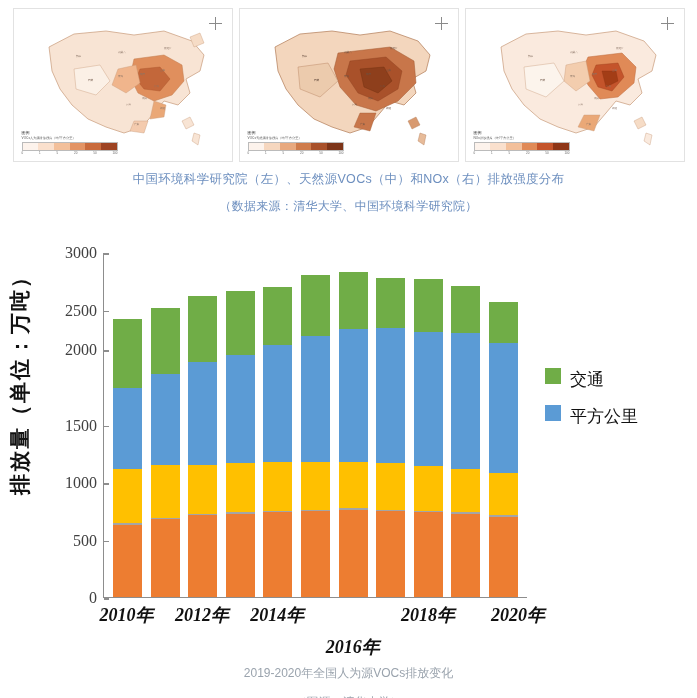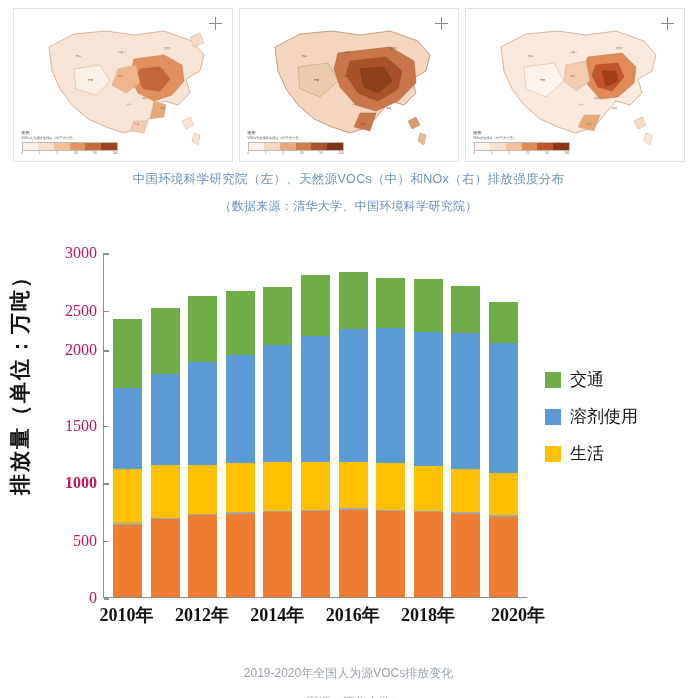--- a/index.html
+++ b/index.html
@@ -117,21 +117,21 @@
     border-left: 1.5px solid #8d8d8d;
     border-bottom: 1.5px solid #8d8d8d;
     box-sizing: border-box;
   }
   .ytick {
     position: absolute;
     right: 100%;
     transform: translateY(-50%);
     padding-right: 7px;
     font-size: 16px;
-    color: #be185d;
+    color: #404040;
     font-family: "Liberation Serif", serif;
   }
   .ytick .dash {
     position: absolute;
     left: 100%;
     top: 50%;
     width: 5px;
     height: 1.5px;
     background: #8d8d8d;
   }
@@ -150,41 +150,42 @@
     flex-direction: column-reverse;
   }
   .seg { width: 100%; }
 
   .xlabels {
     position: absolute;
     left: 103px;
     top: 360px;
     width: 424px;
     height: 28px;
+    font-style: italic;
   }
   .xlabel {
     position: absolute;
     font-size: 18px;
     font-weight: bold;
     color: #111;
     font-family: "Liberation Serif", serif;
     transform: translateX(-50%);
     white-space: nowrap;
   }
 
   .legend {
     position: absolute;
     left: 545px;
     top: 125px;
     font-size: 17px;
     color: #111;
   }
   .legend-item {
     display: flex;
-    align-items: center;
+    align-items: flex-start;
     margin-bottom: 14px;
   }
   .legend-chip {
     width: 16px;
     height: 16px;
     margin-right: 9px;
     flex: 0 0 auto;
   }
   .cap-bottom {
     text-align: center;
@@ -357,21 +358,21 @@
 
 <div class="caption">中国环境科学研究院（左）、天然源VOCs（中）和NOx（右）排放强度分布</div>
 <div class="caption2">（数据来源：清华大学、中国环境科学研究院）</div>
 
 <div class="chart-wrap">
   <div class="y-axis-title">排放量（单位：万吨）</div>
   <div class="plot" id="plot">
     <div id="yticks">
         <div class="ytick" style="top: 345px;">0<span class="dash"></span></div>
         <div class="ytick" style="top: 287.5px;">500<span class="dash"></span></div>
-        <div class="ytick" style="top: 230px; font-weight: bold;">1000<span class="dash"></span></div>
+        <div class="ytick" style="top: 230px;">1000<span class="dash"></span></div>
         <div class="ytick" style="top: 172.5px;">1500<span class="dash"></span></div>
         <div class="ytick" style="top: 97px;">2000<span class="dash"></span></div>
         <div class="ytick" style="top: 57.5px;">2500<span class="dash"></span></div>
         <div class="ytick" style="top: 0px;">3000<span class="dash"></span></div>
       </div>
     <div class="bars" id="bars">
         <div class="bar">
           <div class="seg" style="height: 72.45px; background: rgb(237, 125, 49);"></div>
           <div class="seg" style="height: 1.38px; background: rgb(165, 165, 165);"></div>
           <div class="seg" style="height: 54.05px; background: rgb(255, 192, 0);"></div>
@@ -447,34 +448,30 @@
           <div class="seg" style="height: 41.975px; background: rgb(255, 192, 0);"></div>
           <div class="seg" style="height: 130.525px; background: rgb(91, 155, 213);"></div>
           <div class="seg" style="height: 40.825px; background: rgb(112, 173, 71);"></div>
         </div>
       </div>
   </div>
   <div class="xlabels" id="xlabels">
       <div class="xlabel" style="left: 23.5px;">2010年</div>
       <div class="xlabel" style="left: 98.9px;">2012年</div>
       <div class="xlabel" style="left: 174.3px;">2014年</div>
-      <div class="xlabel" style="left: 249.7px;">2016年</div>
+      <div class="xlabel" style="left: 249.7px; margin-top: 32px;">2016年</div>
       <div class="xlabel" style="left: 325.1px;">2018年</div>
       <div class="xlabel" style="left: 415px;">2020年</div>
     </div>
   <div class="legend" id="legend">
       <div class="legend-item">
         <span class="legend-chip" style="background: rgb(112, 173, 71);"></span>
         <span>交通</span>
       </div>
       <div class="legend-item">
         <span class="legend-chip" style="background: rgb(91, 155, 213);"></span>
-        <span>溶剂使用</span>
-      </div>
-      <div class="legend-item">
-        <span class="legend-chip" style="background: rgb(255, 192, 0);"></span>
-        <span>生活</span>
+        <span>平方公里</span>
       </div>
     </div>
 </div>
 
 <div class="cap-bottom">2019-2020年全国人为源VOCs排放变化</div>
 <div class="cap-bottom2">（图源：清华大学）</div>
 
 </body></html>

